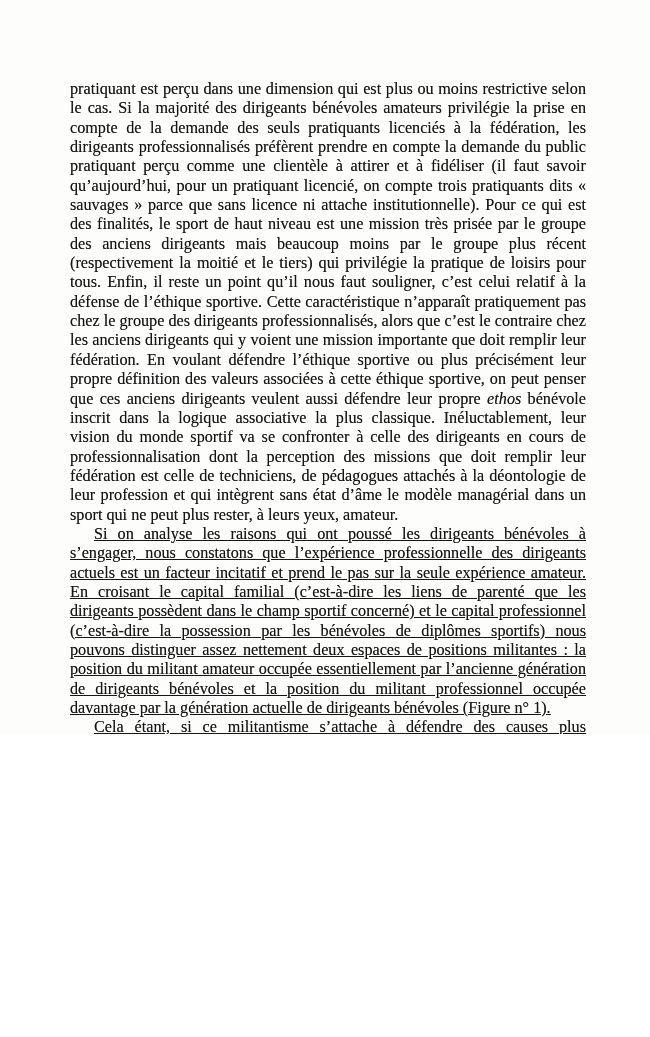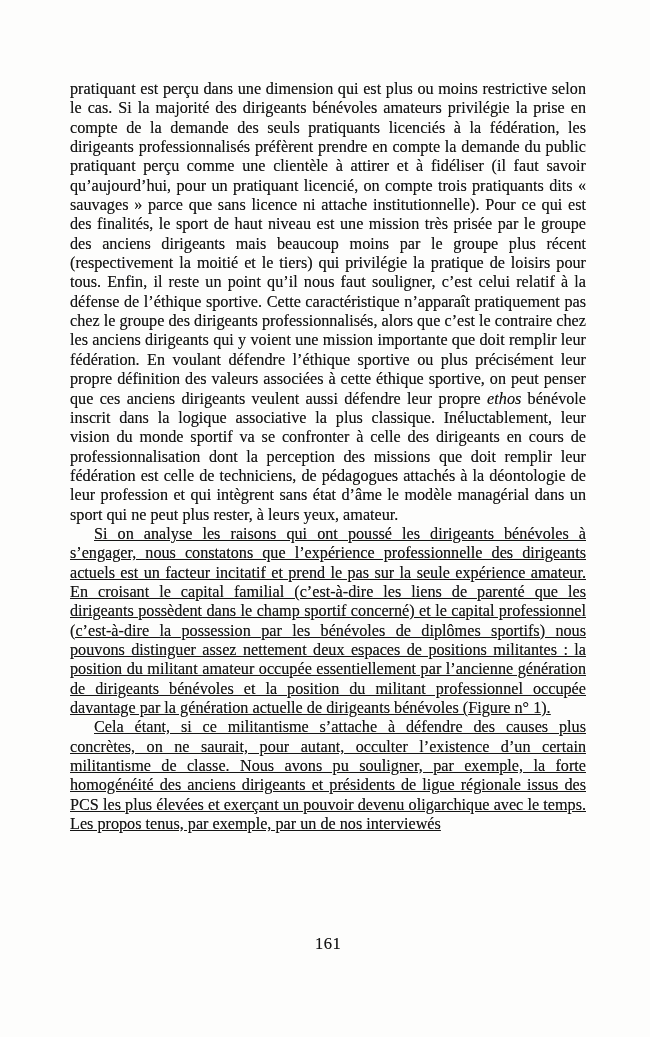--- a/index.html
+++ b/index.html
@@ -3,21 +3,21 @@
 <meta charset="utf-8">
 <style>
   html, body {
     margin: 0;
     padding: 0;
     background: #ffffff;
   }
   .page {
     position: relative;
     width: 650px;
-    height: 1037px;
+    height: 734px;
     background: #fdfdfc;
     font-family: "Liberation Serif", "DejaVu Serif", serif;
     color: #151515;
     overflow: hidden;
   }
   .text-column {
     position: absolute;
     left: 70px;
     top: 80px;
     width: 516px;

